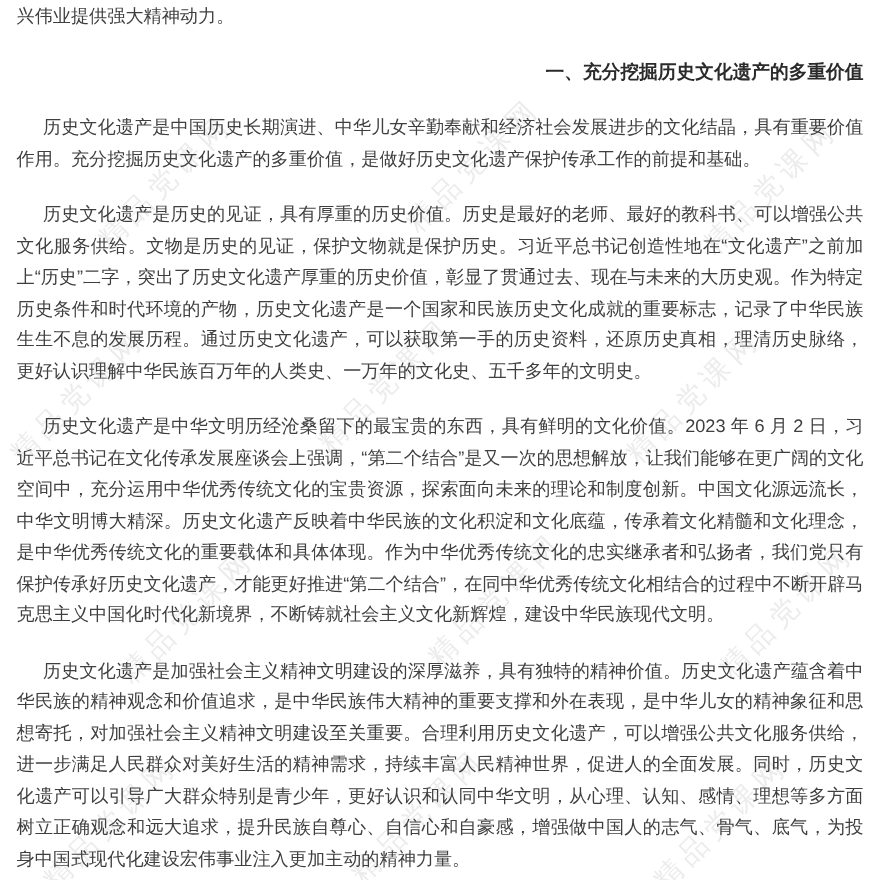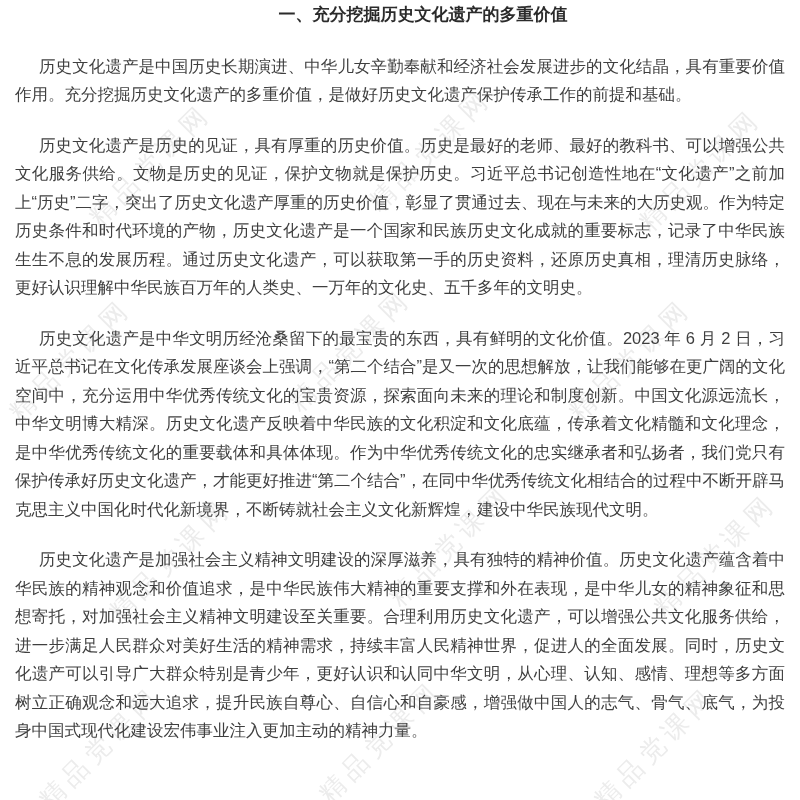--- a/index.html
+++ b/index.html
@@ -60,21 +60,21 @@
   .content p.fragment {
     text-indent: 0;
   }
   .content h2 {
     margin: 0 0 22px 0;
     font-size: 17px;
     line-height: 28.5px;
     font-weight: bold;
     color: #2b2b2b;
     text-indent: 46px;
-    text-align: center;
+    text-align: right;
   }
 </style>
 </head>
 <body>
 
 <div class="page">
 
   <div class="watermark-layer">
     <span class="wm">精品党课网</span>
     <span class="wm">精品党课网</span>
@@ -84,20 +84,21 @@
     <span class="wm">精品党课网</span>
     <span class="wm">精品党课网</span>
     <span class="wm">精品党课网</span>
     <span class="wm">精品党课网</span>
     <span class="wm">精品党课网</span>
     <span class="wm">精品党课网</span>
     <span class="wm">精品党课网</span>
   </div>
 
   <div class="content">
+    <p class="fragment">兴伟业提供强大精神动力。</p>
 
     <h2>一、充分挖掘历史文化遗产的多重价值</h2>
 
     <p>历史文化遗产是中国历史长期演进、中华儿女辛勤奉献和经济社会发展进步的文化结晶，具有重要价值作用。充分挖掘历史文化遗产的多重价值，是做好历史文化遗产保护传承工作的前提和基础。</p>
 
     <p>历史文化遗产是历史的见证，具有厚重的历史价值。历史是最好的老师、最好的教科书、可以增强公共文化服务供给。文物是历史的见证，保护文物就是保护历史。习近平总书记创造性地在“文化遗产”之前加上“历史”二字，突出了历史文化遗产厚重的历史价值，彰显了贯通过去、现在与未来的大历史观。作为特定历史条件和时代环境的产物，历史文化遗产是一个国家和民族历史文化成就的重要标志，记录了中华民族生生不息的发展历程。通过历史文化遗产，可以获取第一手的历史资料，还原历史真相，理清历史脉络，更好认识理解中华民族百万年的人类史、一万年的文化史、五千多年的文明史。</p>
 
     <p>历史文化遗产是中华文明历经沧桑留下的最宝贵的东西，具有鲜明的文化价值。2023 年 6 月 2 日，习近平总书记在文化传承发展座谈会上强调，“第二个结合”是又一次的思想解放，让我们能够在更广阔的文化空间中，充分运用中华优秀传统文化的宝贵资源，探索面向未来的理论和制度创新。中国文化源远流长，中华文明博大精深。历史文化遗产反映着中华民族的文化积淀和文化底蕴，传承着文化精髓和文化理念，是中华优秀传统文化的重要载体和具体体现。作为中华优秀传统文化的忠实继承者和弘扬者，我们党只有保护传承好历史文化遗产，才能更好推进“第二个结合”，在同中华优秀传统文化相结合的过程中不断开辟马克思主义中国化时代化新境界，不断铸就社会主义文化新辉煌，建设中华民族现代文明。</p>
 
     <p>历史文化遗产是加强社会主义精神文明建设的深厚滋养，具有独特的精神价值。历史文化遗产蕴含着中华民族的精神观念和价值追求，是中华民族伟大精神的重要支撑和外在表现，是中华儿女的精神象征和思想寄托，对加强社会主义精神文明建设至关重要。合理利用历史文化遗产，可以增强公共文化服务供给，进一步满足人民群众对美好生活的精神需求，持续丰富人民精神世界，促进人的全面发展。同时，历史文化遗产可以引导广大群众特别是青少年，更好认识和认同中华文明，从心理、认知、感情、理想等多方面树立正确观念和远大追求，提升民族自尊心、自信心和自豪感，增强做中国人的志气、骨气、底气，为投身中国式现代化建设宏伟事业注入更加主动的精神力量。</p>

